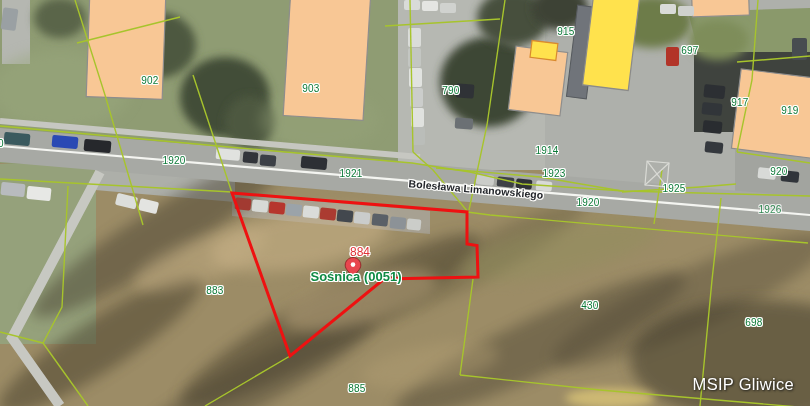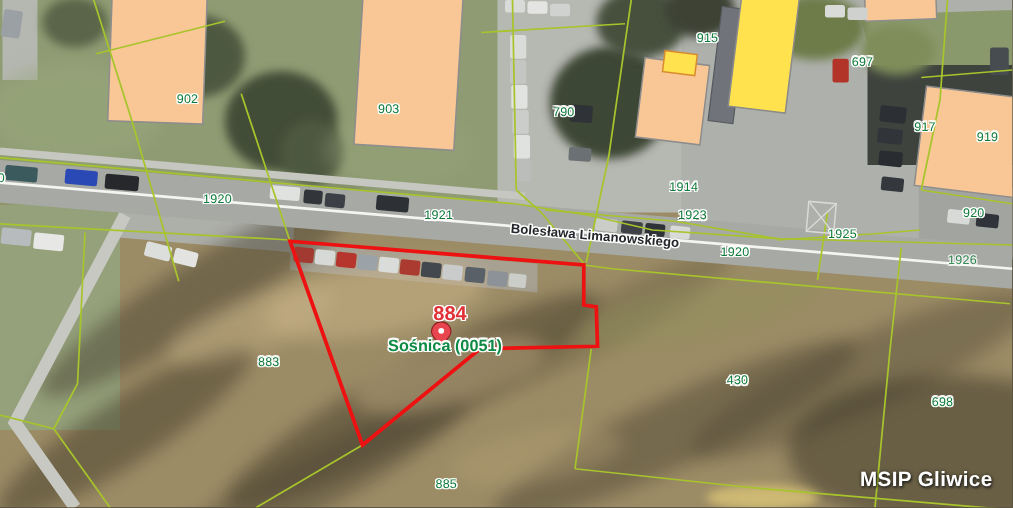--- a/index.html
+++ b/index.html
@@ -8,37 +8,37 @@
   #map svg{position:absolute;left:0;top:0;}
   .plabel{
     position:absolute;transform:translate(-50%,-50%);
     font-size:10px;font-weight:normal;color:#0c7a38;white-space:nowrap;
     text-shadow:-1px -1px 0 #fff,1px -1px 0 #fff,-1px 1px 0 #fff,1px 1px 0 #fff,
                 0 -1px 0 #fff,0 1px 0 #fff,-1px 0 0 #fff,1px 0 0 #fff;
     letter-spacing:.2px;z-index:30;pointer-events:none;}
   .plabel.faint{opacity:.78;}
   .sel-num{
     position:absolute;transform:translate(-50%,-50%);
-    font-size:16px;font-weight:bold;color:#e03237;white-space:nowrap;
+    font-size:12px;font-weight:normal;color:#e03237;white-space:nowrap;
     text-shadow:-1px -1px 0 #fff,1px -1px 0 #fff,-1px 1px 0 #fff,1px 1px 0 #fff,
                 0 -1px 0 #fff,0 1px 0 #fff,-1px 0 0 #fff,1px 0 0 #fff;z-index:32;padding-left:32px;}
   .sel-district{
     position:absolute;transform:translate(-50%,-50%);
     font-size:13px;font-weight:bold;color:#0e8a44;white-space:nowrap;
     text-shadow:-1px -1px 0 #fff,1px -1px 0 #fff,-1px 1px 0 #fff,1px 1px 0 #fff,
                 0 -1px 0 #fff,0 1px 0 #fff,-1px 0 0 #fff,1px 0 0 #fff;z-index:32;}
   .street-label{
     position:absolute;transform:translate(-50%,-50%) rotate(4.9deg);
     font-size:10.5px;font-weight:bold;color:#23262b;white-space:nowrap;
     text-shadow:-1px -1px 0 #fdfdfb,1px -1px 0 #fdfdfb,-1px 1px 0 #fdfdfb,1px 1px 0 #fdfdfb,
                 0 -1px 0 #fdfdfb,0 1px 0 #fdfdfb,-1px 0 0 #fdfdfb,1px 0 0 #fdfdfb;
     z-index:31;letter-spacing:.1px;}
   .watermark{
     position:absolute;right:16px;bottom:12px;
-    font-size:16.5px;font-weight:bold;color:#ffffff;
+    font-size:16.5px;font-weight:normal;color:#ffffff;
     text-shadow:0 0 3px rgba(0,0,0,.55),1px 1px 2px rgba(30,30,30,.75);
     z-index:40;letter-spacing:.3px;}
 </style>
 </head>
 <body>
 
 <div id="map">
 
   <svg width="810" height="406" viewBox="0 0 810 406">
     <defs>

